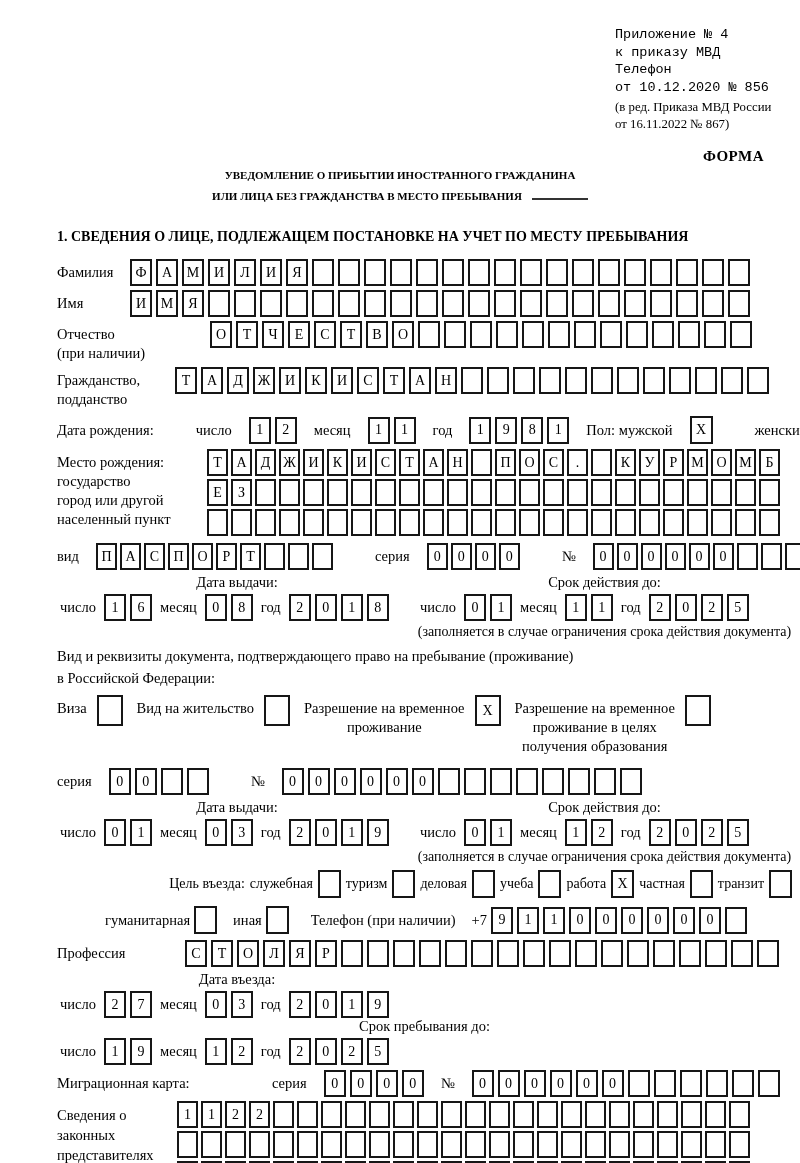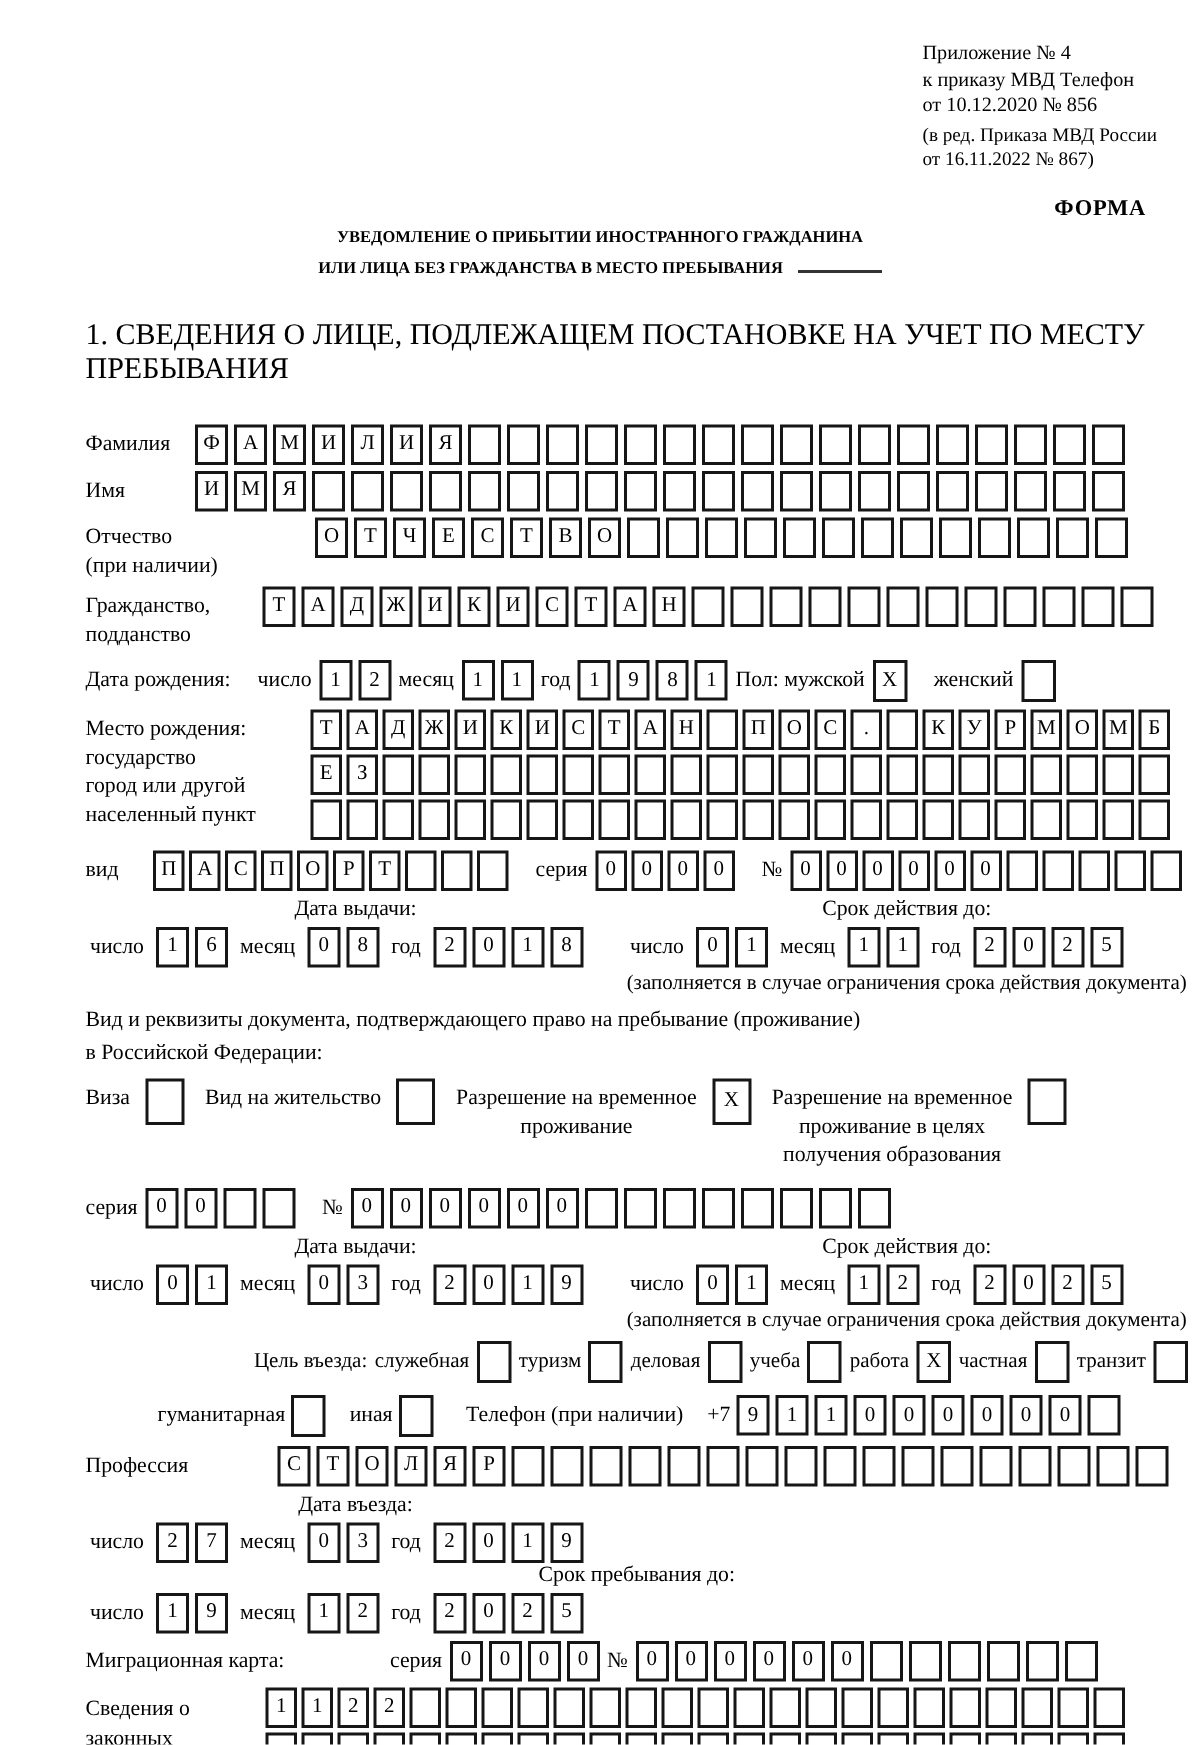--- a/index.html
+++ b/index.html
@@ -1,37 +1,37 @@
 <!DOCTYPE html>
 <html><head>
 <meta charset="utf-8">
 <style>
   html,body{margin:0;padding:0;background:#fff;}
   body{width:800px;height:1163px;overflow:hidden;color:#000;
        font-family:"Liberation Serif","DejaVu Serif",serif;font-size:14.5px;}
   .page{padding:26px 0 0 0;}
-  .header{margin:0 20px 0 615px;font-size:13.5px;line-height:17.5px;}
+  .header{margin:0 20px 0 615px;font-size:13.5px;line-height:17.5px;font-family:Liberation Mono, monospace;}
   .header-sub{margin:3px 20px 0 615px;font-size:12.8px;line-height:16.5px;}
   .forma{margin:16px 36px 0 0;text-align:right;font-weight:bold;font-size:15px;letter-spacing:.5px;}
   .title{text-align:center;font-weight:bold;font-size:11px;line-height:21px;}
   .title-underline{display:inline-block;width:56px;border-bottom:2px solid #333;margin-left:10px;vertical-align:baseline;}
-  .section-heading{margin:22px 10px 25px 57px;font-weight:normal;font-size:20px;}
+  .section-heading{margin:22px 10px 14px 57px;font-weight:bold;font-size:14px;}
   .content{padding-left:57px;padding-right:8px;}
   .frow{display:flex;align-items:flex-start;margin-bottom:4px;}
   .lbl{flex:none;padding-top:4px;line-height:19px;}
   .w73{width:73px}.w153{width:153px}.w118{width:118px}.w150{width:150px}
   .w128{width:128px}.w120{width:120px}.w198{width:198px}.w40{width:40px}
   .cells{display:flex;gap:4px;}
   .cell{flex:none;width:22px;height:27px;border:2px solid #161616;box-sizing:border-box;
         display:flex;align-items:center;justify-content:center;font-size:14px;background:#fff;}
   .narrow{gap:3px}.narrow .cell{width:21px;}
   .cb .cell{width:23px;height:28px;}
   .cbbig .cell{width:26px;height:31px;}
   .stack>.cells{margin-bottom:3px;}
-  .inline-row{display:flex;align-items:center;gap:5px;margin-bottom:4px;flex-wrap:nowrap;}
+  .inline-row{display:flex;align-items:center;gap:17px;margin-bottom:4px;flex-wrap:nowrap;}
   .sp8{width:8px;flex:none}.sp14{width:14px;flex:none}
   .center-bold{text-align:center;font-weight:bold;margin:4px 0 5px 0;}
   .datepair{display:flex;margin:2px 0 5px 0;}
   .dp-left{width:360px;flex:none;}
   .dp-right{flex:1;}
   .dp-head{text-align:center;margin-bottom:3px;}
   .dgroup{display:flex;align-items:center;gap:5px;}
   .dgroup .dlabel{padding:0 3px;}
   .dp-note{font-size:14px;text-align:center;margin-top:3px;white-space:nowrap;}
   .plain{margin:4px 0 2px 0;line-height:22px;}

